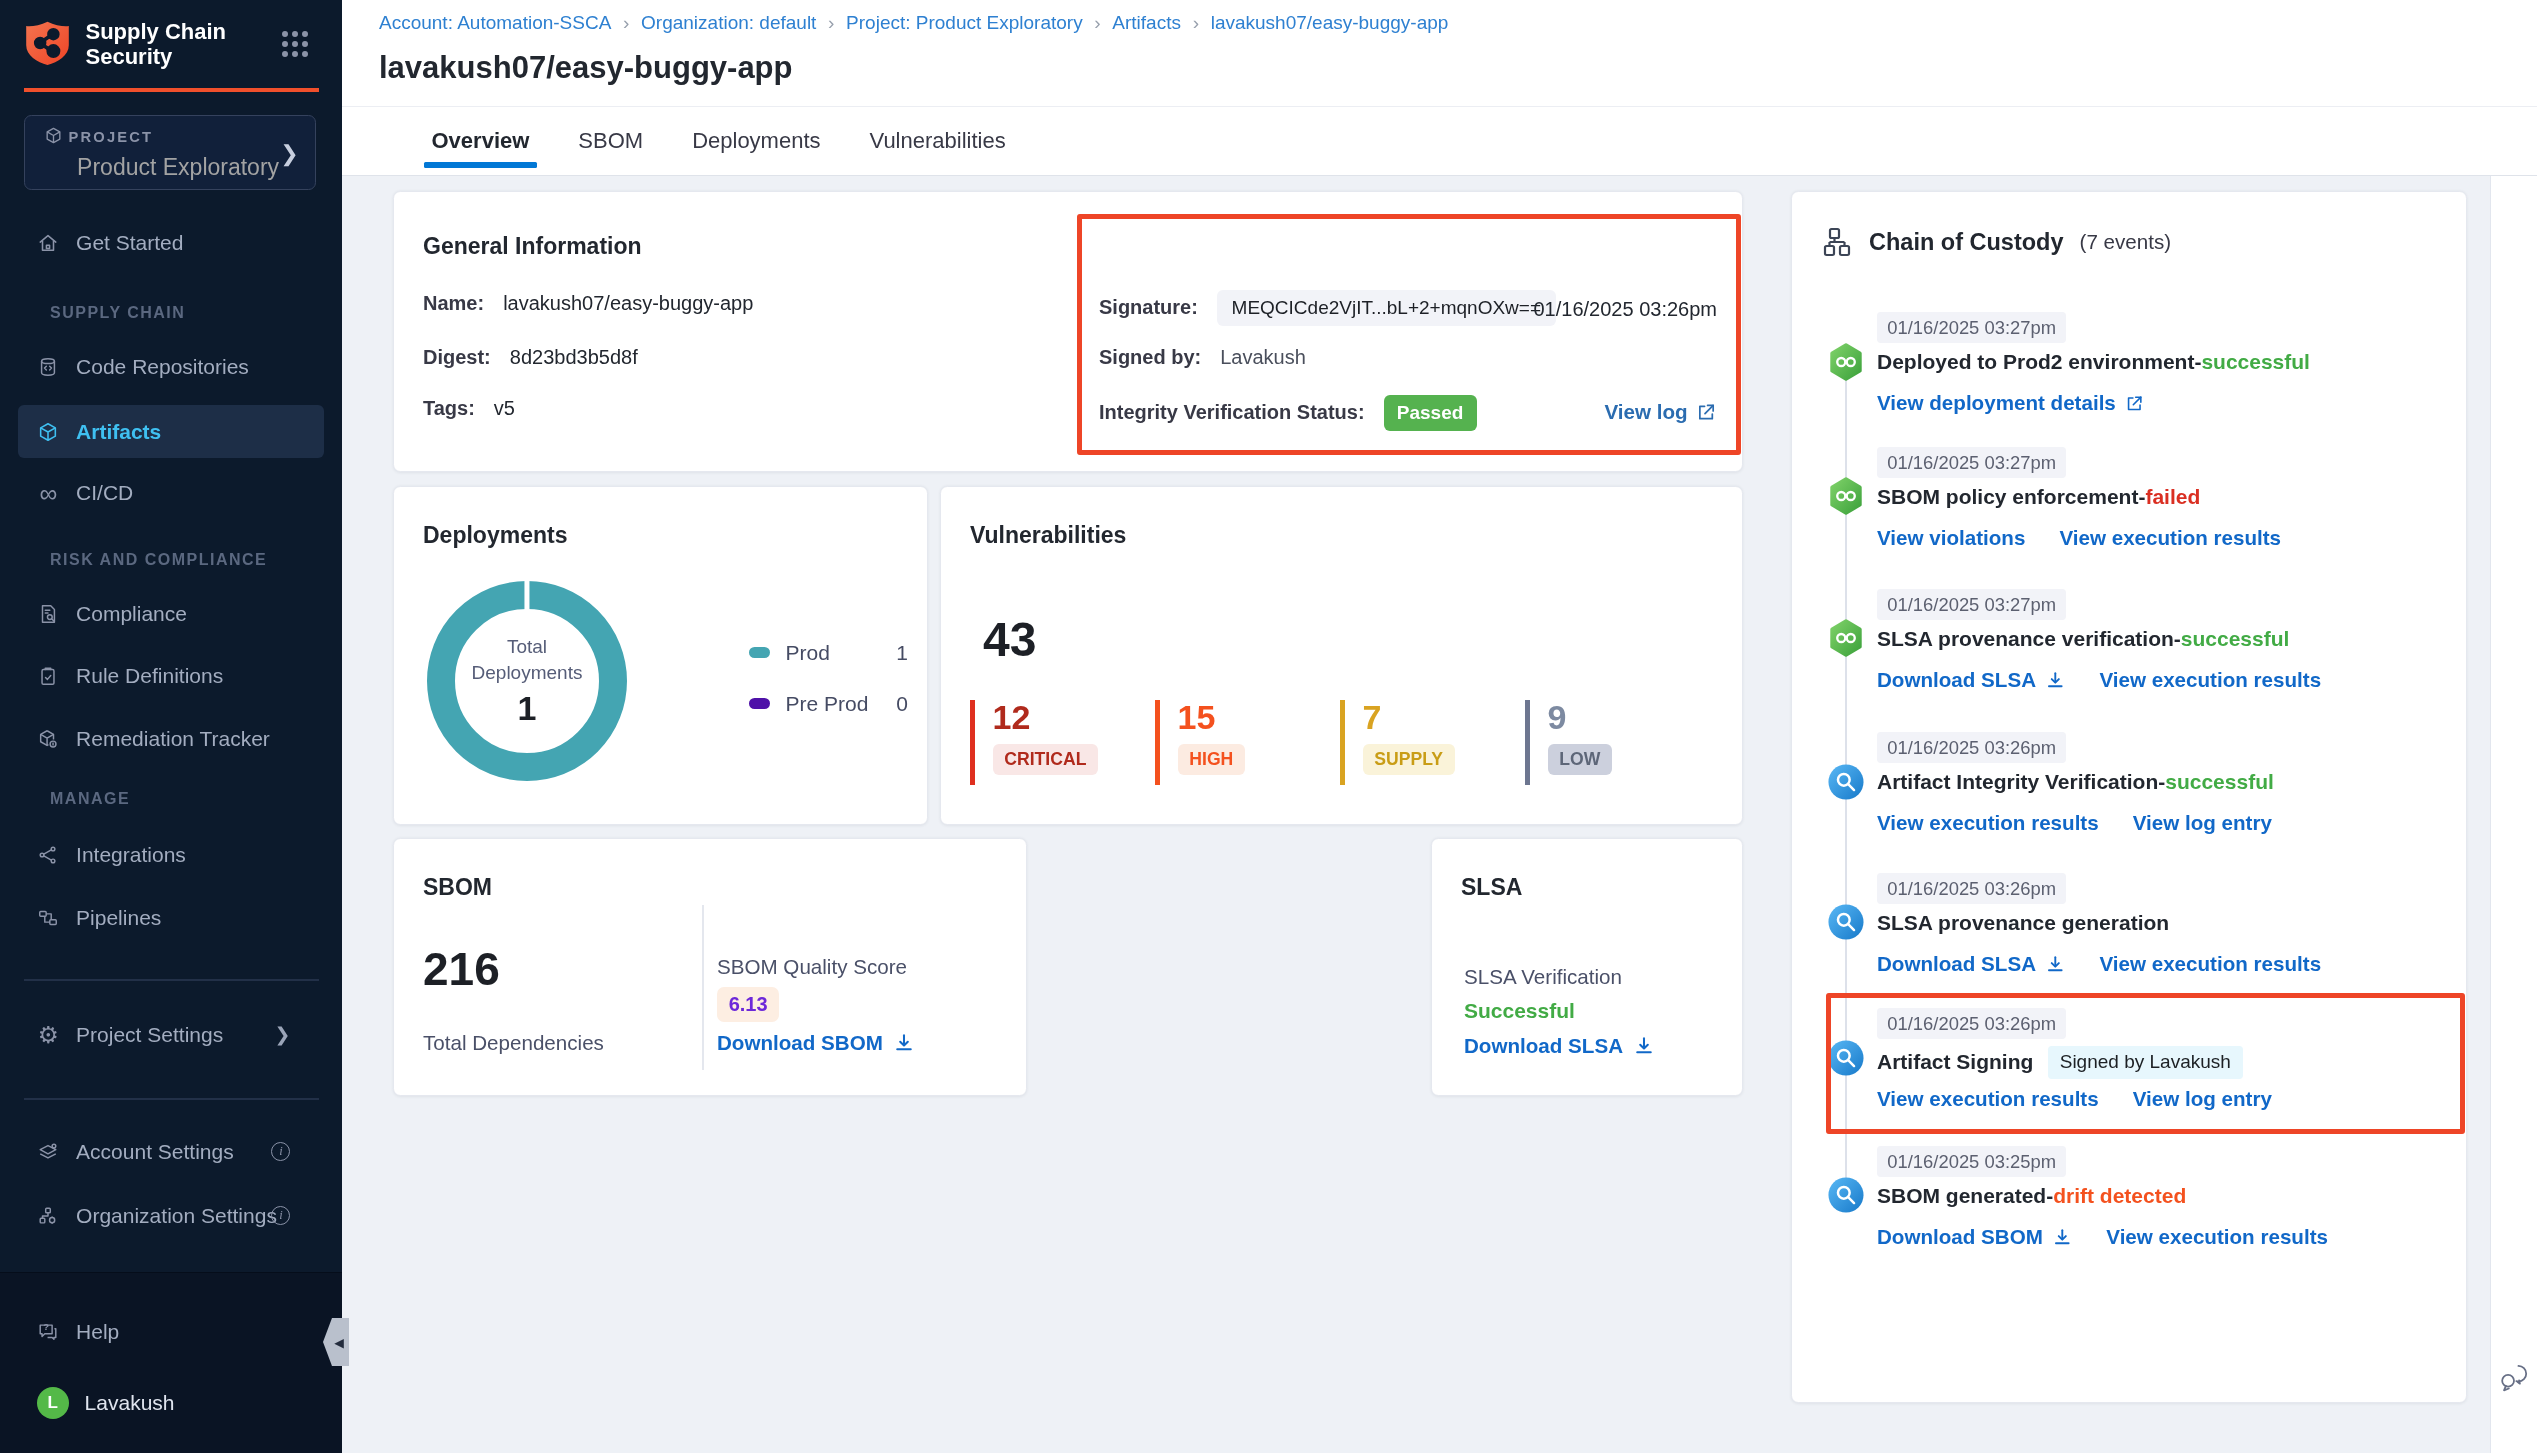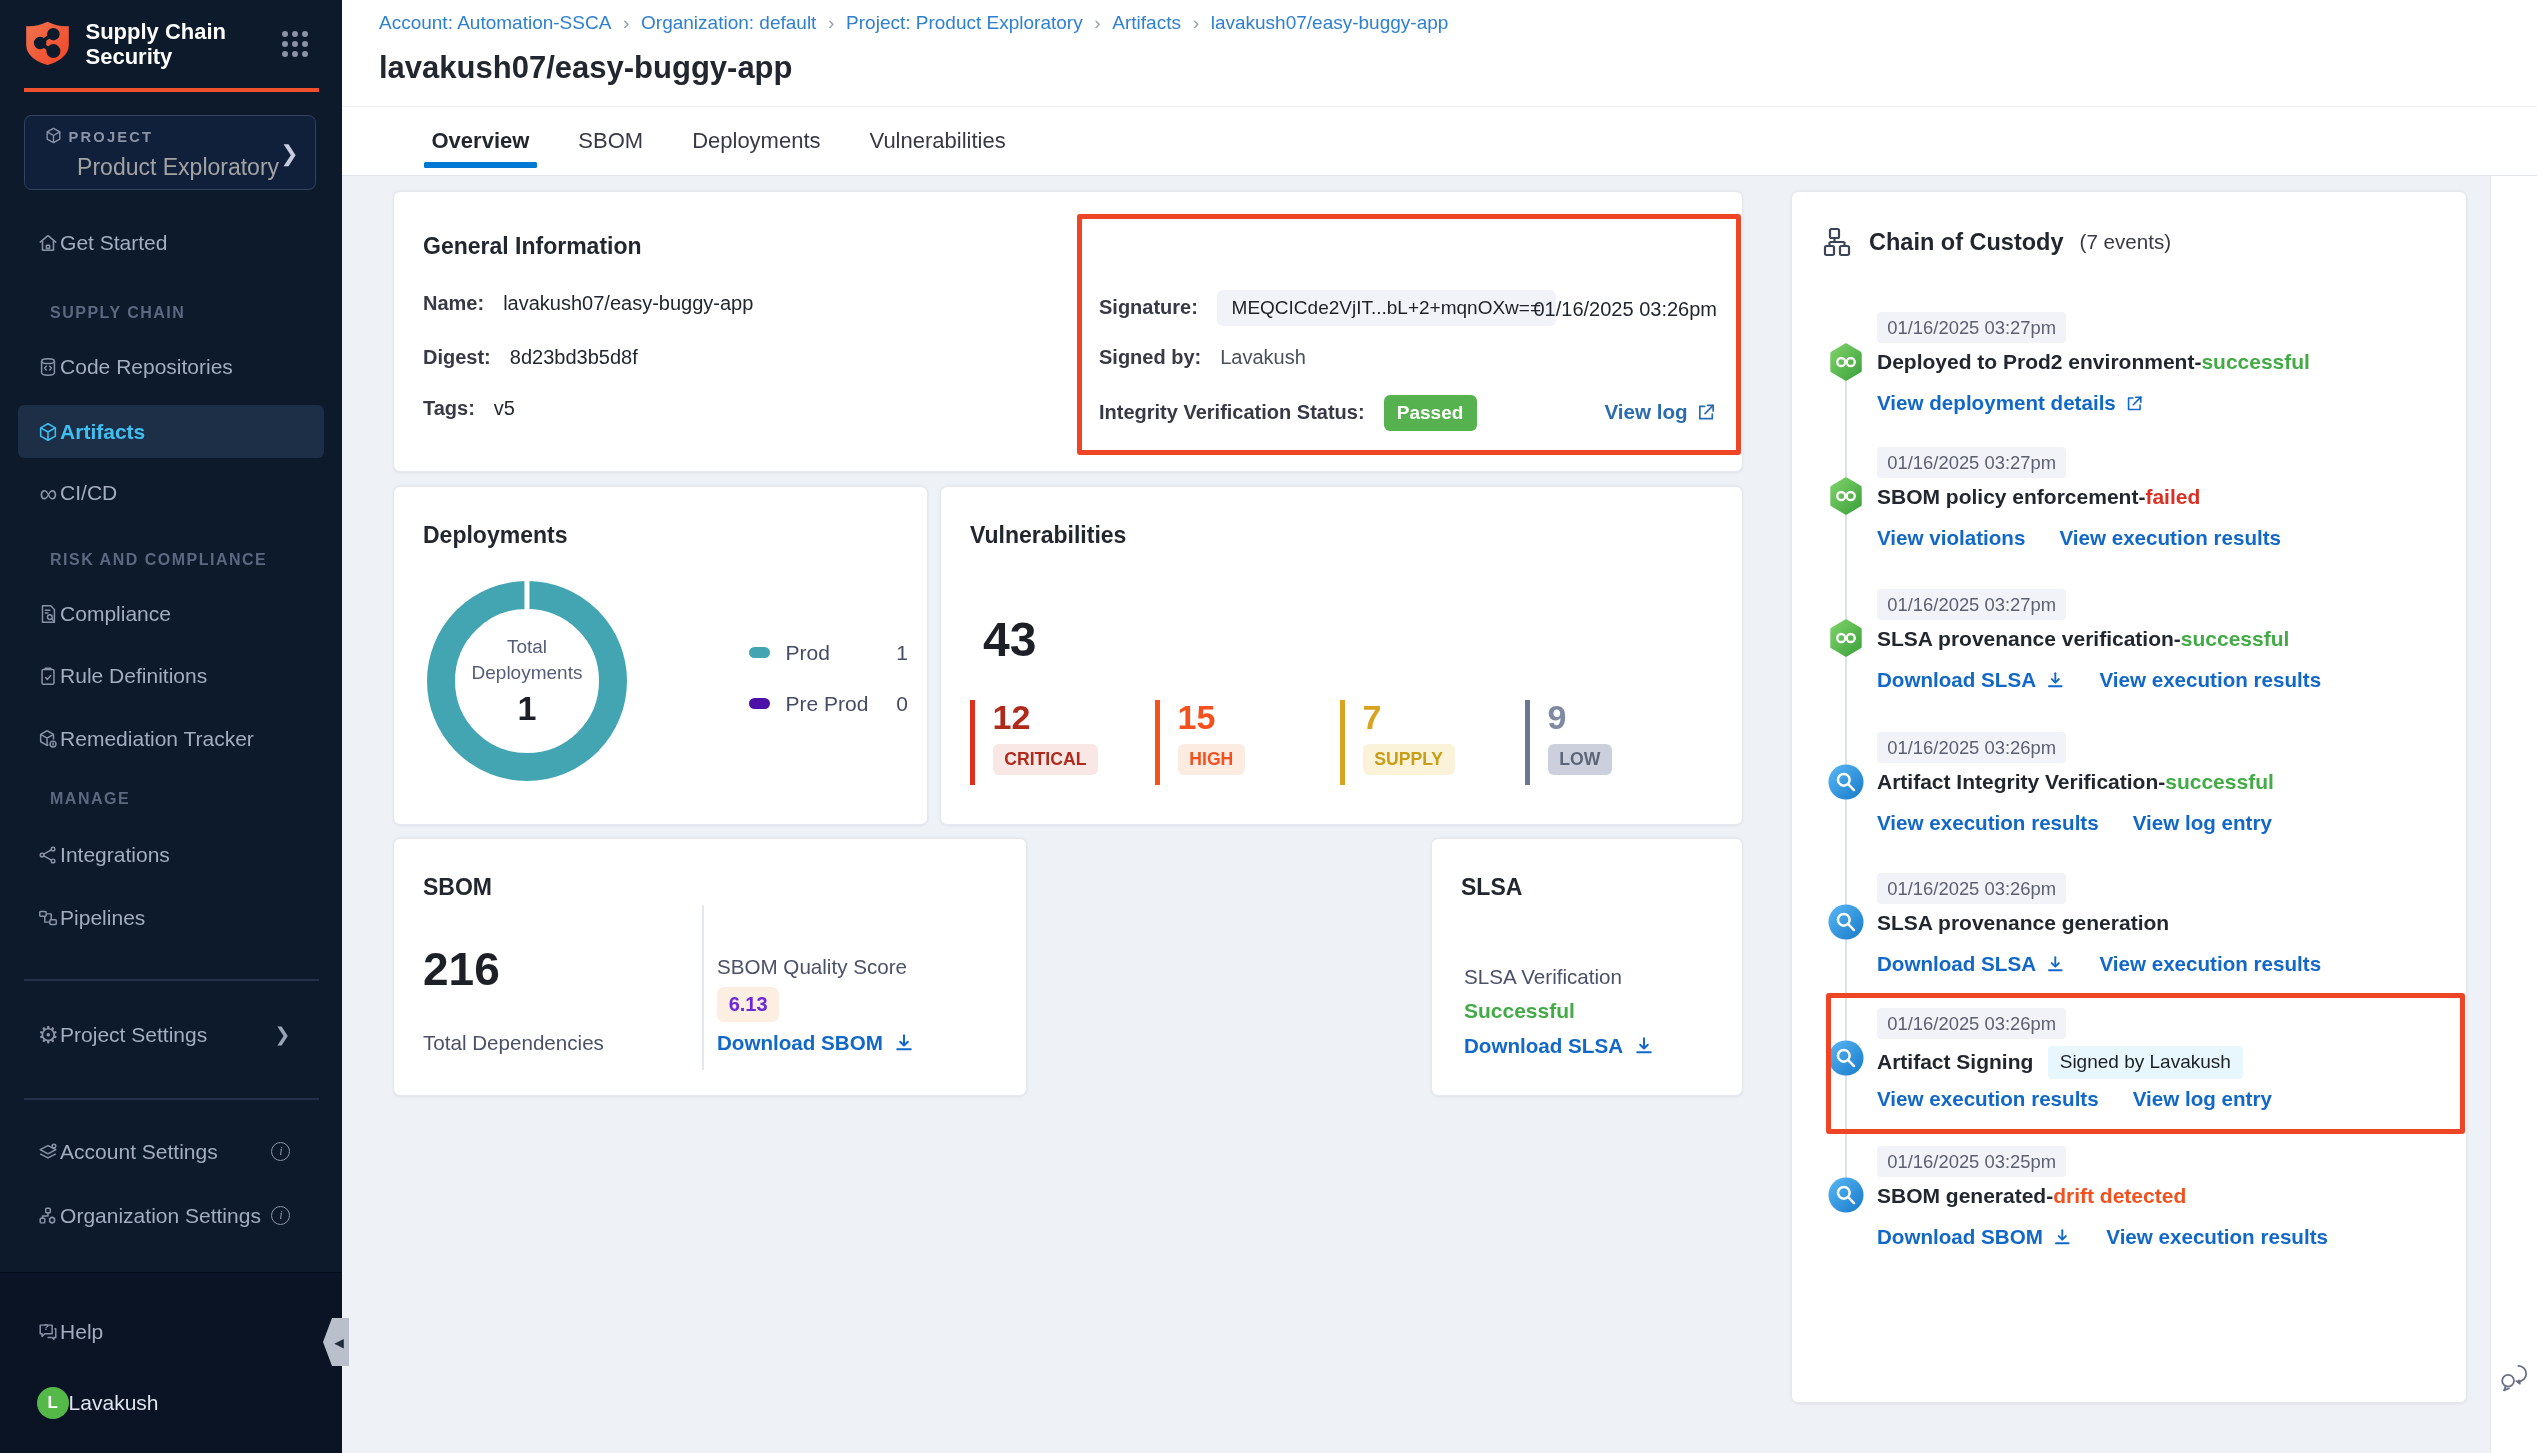--- a/index.html
+++ b/index.html
@@ -14,21 +14,21 @@
   .grid-icon { position:absolute; right:10.3px; top:14.7px; width:26.4px; height:26.4px; display:grid; grid-template-columns:repeat(3,1fr); gap:3.7px; cursor:pointer; }
   .grid-icon i { width:5.9px; height:5.9px; border-radius:50%; background:#8b93a8; }
   .brand-rule { position:absolute; top:88px; left:23.5px; right:23.5px; height:3.7px; background:#f1502c; }
   .project-box { position:absolute; top:115px; left:23.5px; right:26.4px; height:75px; border:1.5px solid #35425d; border-radius:7.3px; background:#11203a; cursor:pointer; }
   .project-box .p-label { position:absolute; left:44px; top:13.2px; font-size:14.7px; font-weight:700; letter-spacing:2.2px; color:#8b93a8; }
   .project-box .p-cube { position:absolute; left:19px; top:10.3px; width:19px; height:19px; color:#8b93a8; }
   .project-box .p-name { position:absolute; left:20.6px; top:38px; font-size:23px; color:#a3a3a3;margin-left:32px; }
   .project-box .p-chev { position:absolute; right:16px; top:25px; font-size:22px; color:#c7cede; }
   .nav-row { position:absolute; left:17.6px; right:17.6px; height:41px; display:flex; align-items:center; cursor:pointer; color:#a3adc0; }
   .nav-row .nicon { width:23.5px; height:23.5px; margin-left:19px; flex:none; display:flex; align-items:center; justify-content:center; color:#8b93a8; }
-  .nav-row .nlabel { font-size:21px; }
+  .nav-row .nlabel { margin-left:16px; font-size:21px; }
   .nav-row.active { background:#1d2e47; border-radius:5.9px; height:53px; }
   .nav-row.active .nlabel { color:#3fc0f1; font-weight:600; }
   .nav-row.active .nicon { color:#3fc0f1; }
   .nav-row .infty { font-size:25px; line-height:22px; color:#8b93a8; }
   .nav-row .gear-glyph { font-size:23.5px; color:#8b93a8; }
   .sec-label { position:absolute; left:50px; font-size:16px; letter-spacing:1.5px; color:#5b6880; font-weight:600; }
   .side-div { position:absolute; left:23.5px; right:23.5px; height:1.5px; background:#223048; }
   .row-right { position:absolute; right:34px; }
   .chev-r { font-size:19px; color:#9aa4b8; }
   .info-circle { width:19px; height:19px; border:1.5px solid #8b93a8; border-radius:50%; color:#8b93a8; font-size:12.5px; display:flex; align-items:center; justify-content:center; font-style:italic; font-family:"Liberation Serif", serif; }

